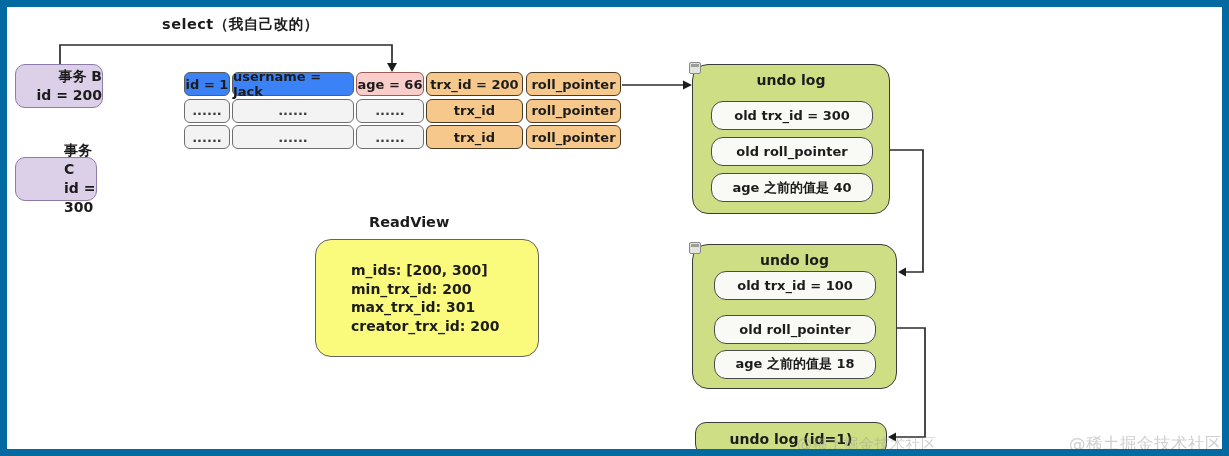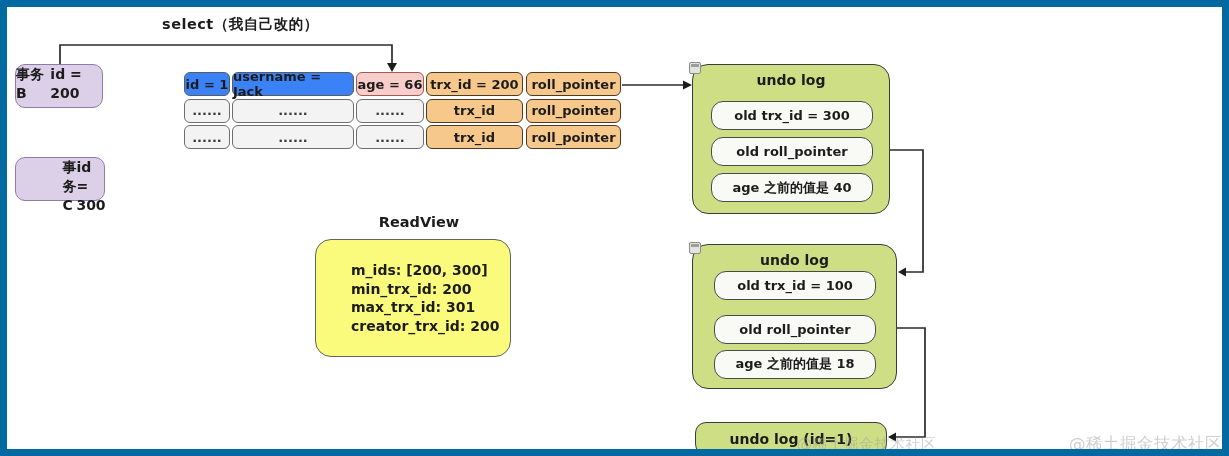--- a/index.html
+++ b/index.html
@@ -19,25 +19,25 @@
     left:155px;top:8px;
     font-size:14.5px;font-weight:700;letter-spacing:.5px;
   }
   
   #arrows{left:0;top:0;width:1229px;height:456px;pointer-events:none;}
   
   .txn{
     background:var(--purple-fill,#dcd0e8);
     border:1.6px solid var(--purple-border,#8e7ca8);
     border-radius:10px;
-    display:flex;align-items:flex-start;justify-content:center;
+    display:flex;flex-direction:column;align-items:flex-end;justify-content:center;
     font-size:14px;font-weight:600;line-height:19px;
   }
   .txn-b{left:8px;top:57px;width:88px;height:44px;}
-  .txn-c{left:8px;top:150px;width:90px;height:44px;padding-left:48px;}
+  .txn-c{left:8px;top:150px;width:82px;height:44px;padding-left:48px;}
   
   .cell{
     height:24px;border-radius:6px;
     display:flex;align-items:center;justify-content:center;
     font-size:13px;font-weight:600;
   }
   .cell-white{background:#3b82f6;border:1.5px solid #5c5c5c;}
   .cell-gray{background:#f3f3f3;border:1.5px solid #6e6e6e;color:#3a3a3a;}
   .cell-pink{background:var(--pink-fill,#f9cdca);border:1.5px solid var(--pink-border,#9e5a55);}
   .cell-orange{background:var(--orange-fill,#f6c88c);border:1.5px solid var(--orange-border,#4d3a23);}
@@ -66,25 +66,25 @@
   .note-icon{
     width:12px;height:12px;
     background:#e3e3e0;border:1px solid #8a8a8a;border-radius:2px;
   }
   .note-icon::before{
     content:"";display:block;height:3px;margin:1px;
     background:#9d9d9a;
   }
   
   .readview-title{
-    left:362px;top:207px;width:100px;text-align:center;
+    left:362px;top:207px;width:100px;
     font-size:14.5px;font-weight:700;
   }
   .readview{
-    left:308px;top:232px;width:196px;height:118px;
+    left:308px;top:232px;width:224px;height:118px;
     background:var(--yellow-fill,#fafa7d);
     border:1.6px solid #636363;
     border-radius:16px;
     padding:21px 0 0 35px;
     font-size:14px;font-weight:600;line-height:18.5px;
     white-space:pre-line;
   }
   
   .watermark-main{
     left:1062px;top:426px;width:160px;

